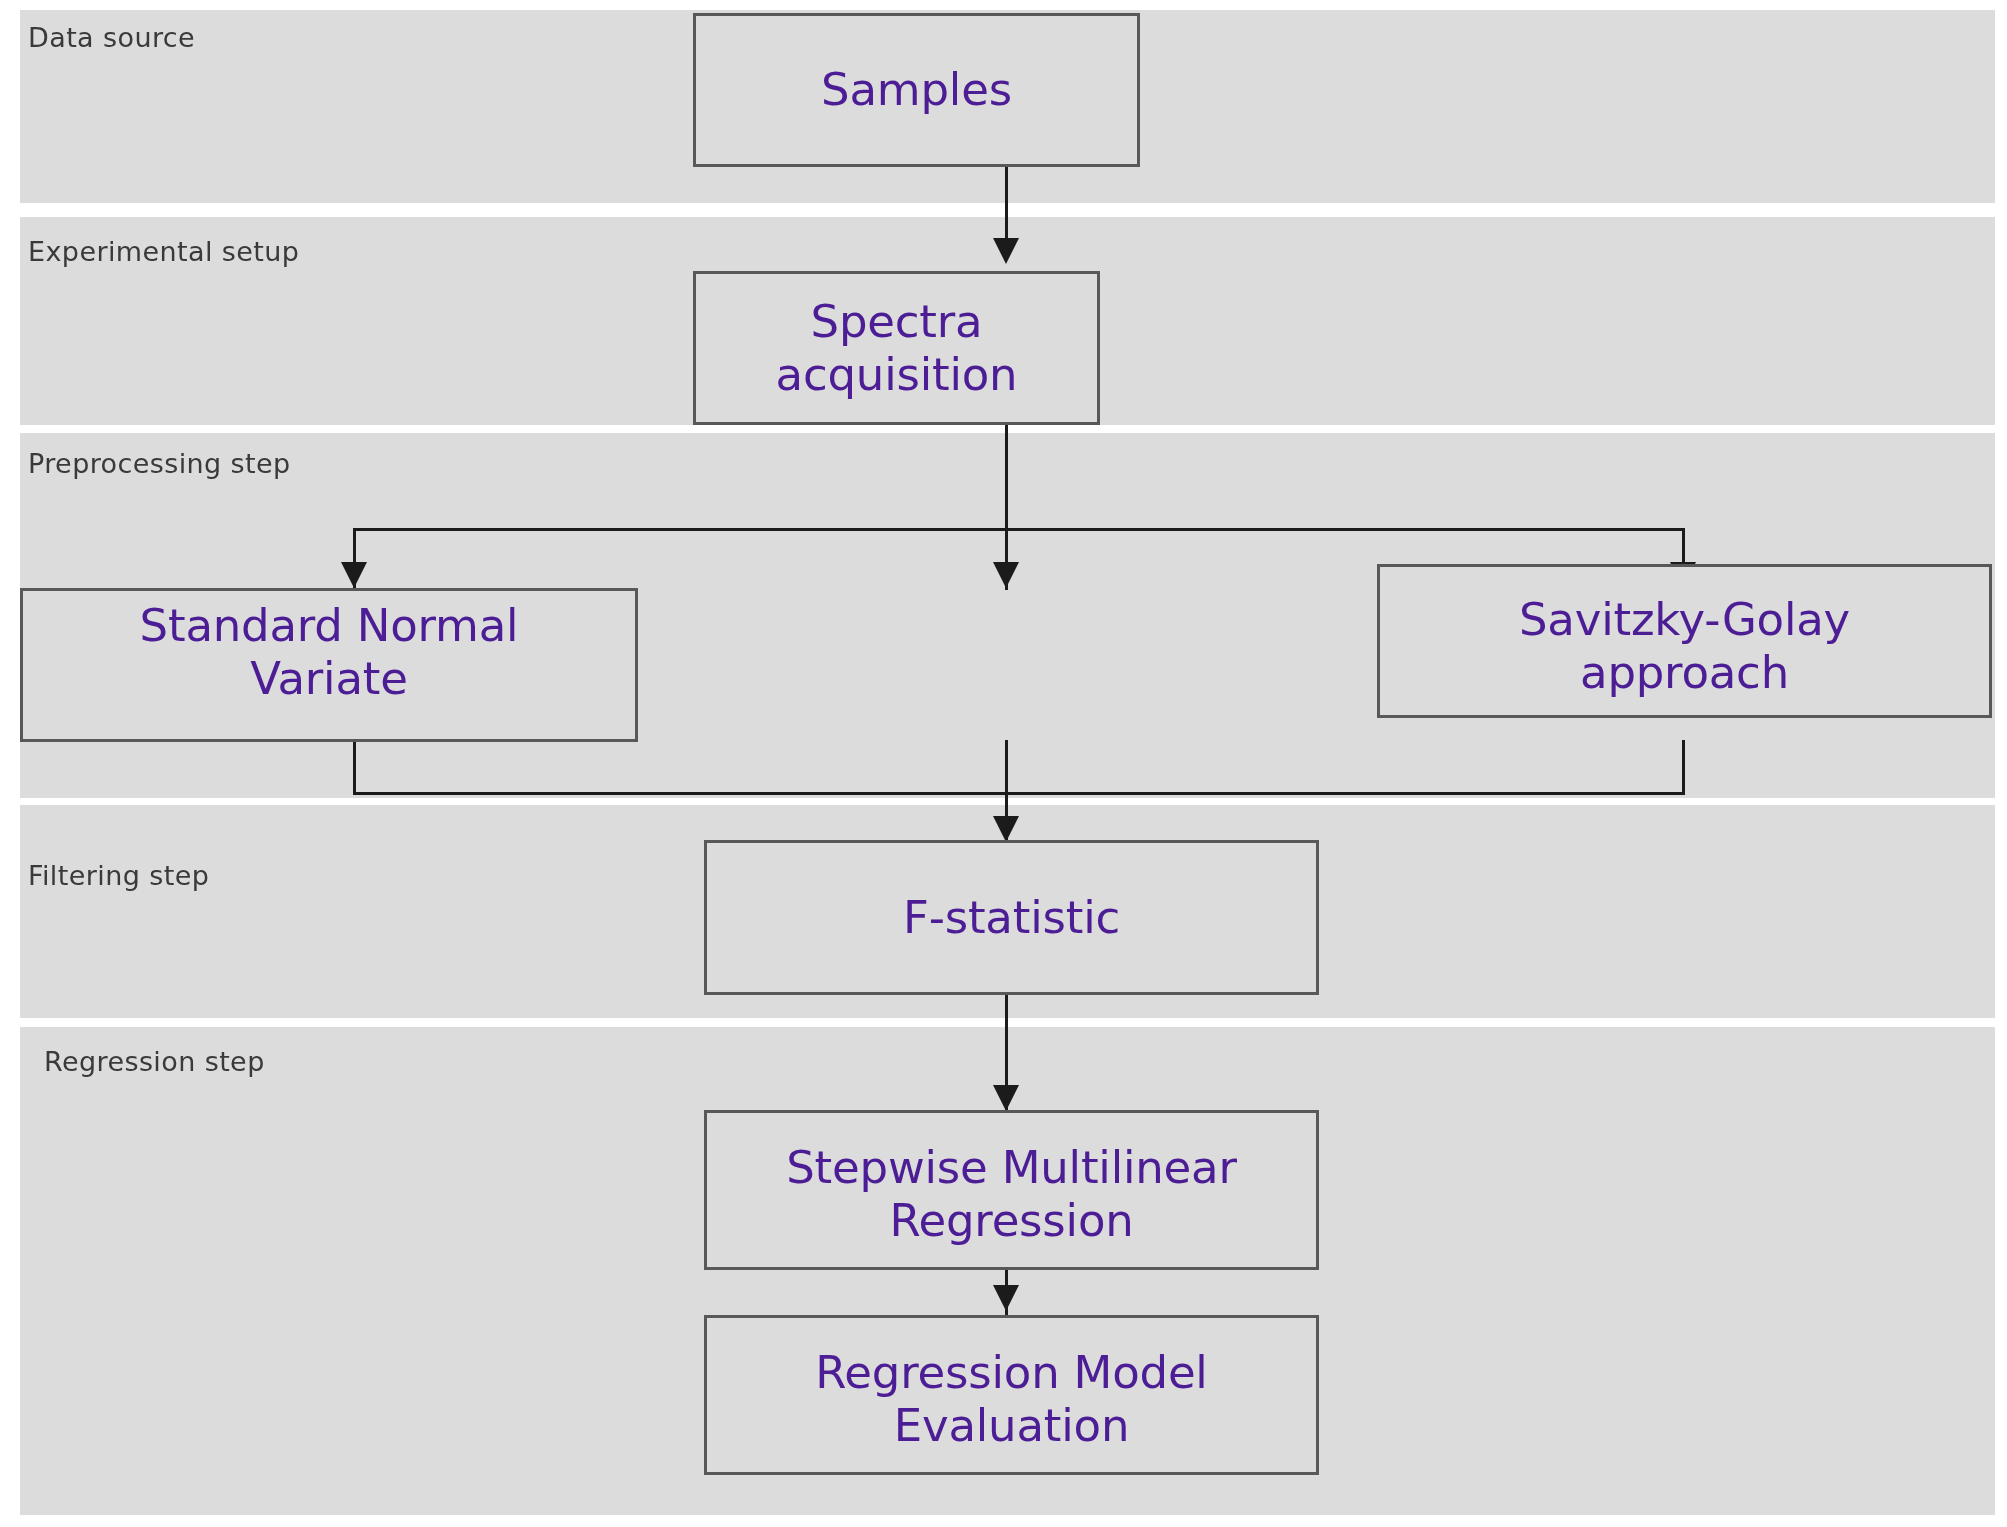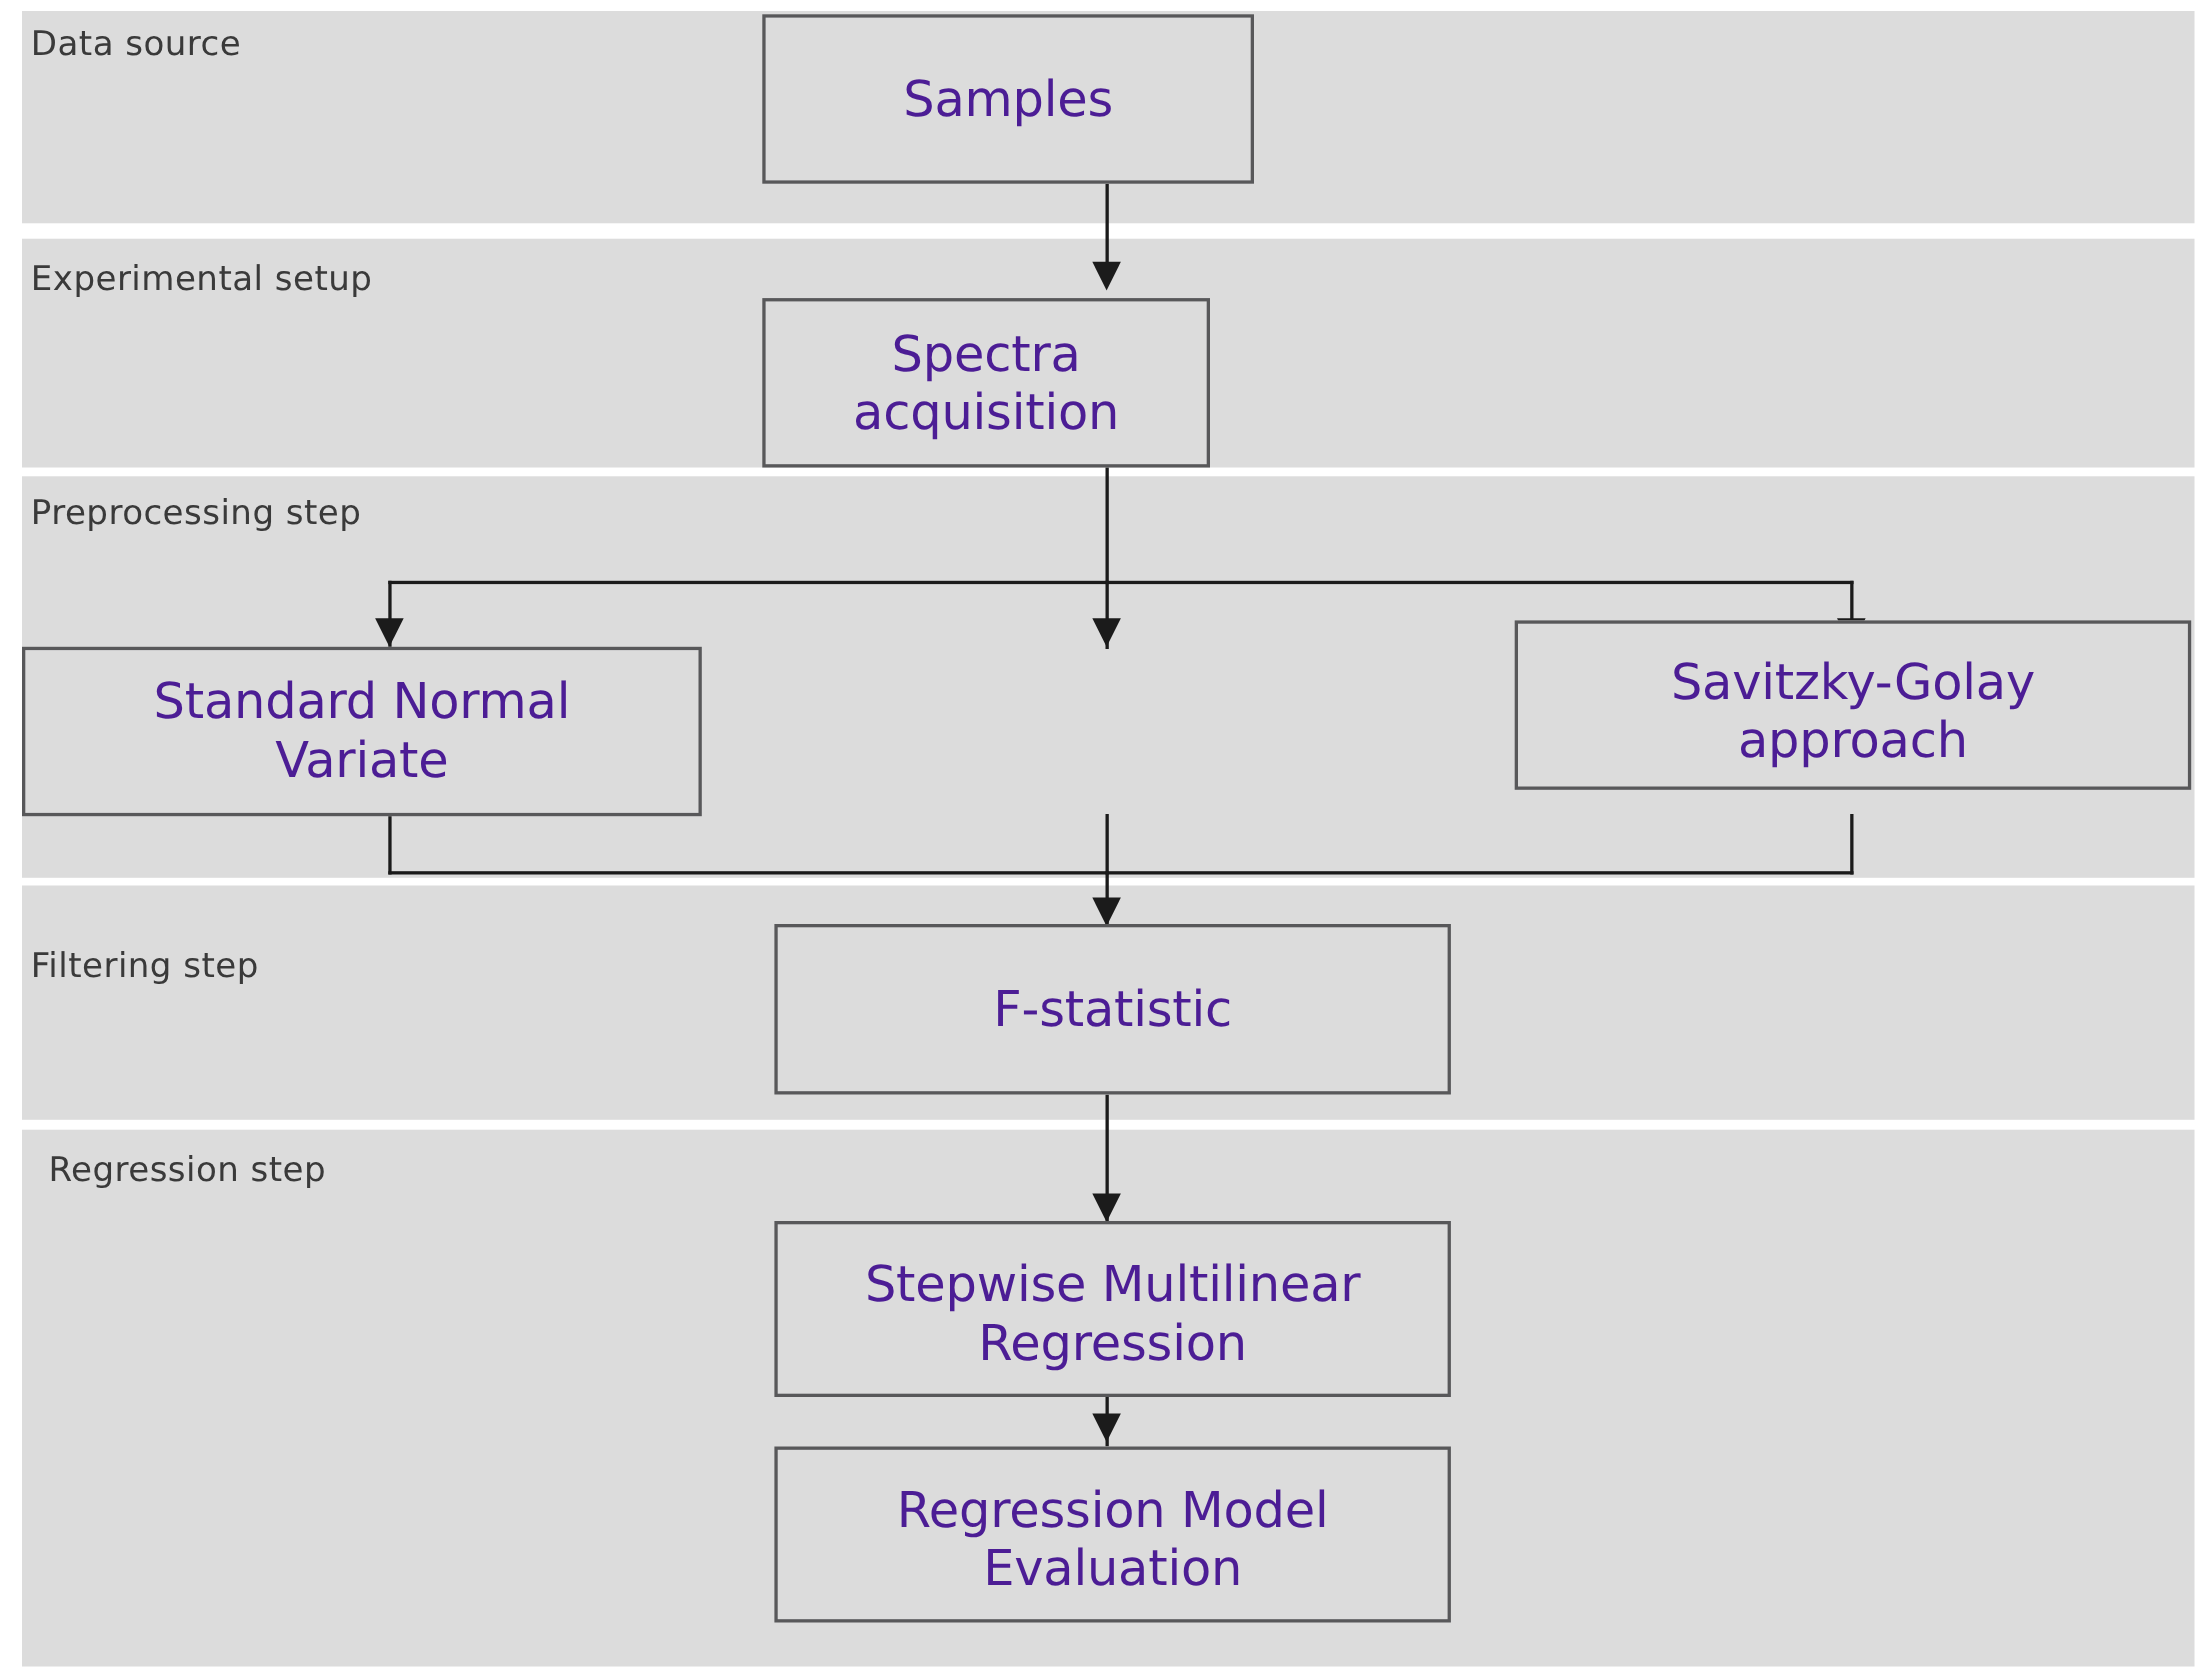--- a/index.html
+++ b/index.html
@@ -21,21 +21,21 @@
     position: absolute;
     left: 20px;
     width: 1975px;
     background: #dcdcdc;
   }
   .band-label {
     position: absolute;
     left: 28px;
     color: #3a3a3a;
     font-family: "DejaVu Sans", sans-serif;
-    font-size: 31px;
+    font-size: 27px;
     letter-spacing: 0.4px;
     white-space: nowrap;
   }
 
   
   .node {
     position: absolute;
     box-sizing: border-box;
     background: #dcdcdc;
     border: 3px solid #58585a;
@@ -122,21 +122,21 @@
   <div class="arrowhead" style="left:993px; top:1285px;"></div>
 
   <div class="node" style="left:693px; top:13px; width:447px; height:154px;">
     <span>Samples</span>
   </div>
 
   <div class="node" style="left:693px; top:271px; width:407px; height:154px;">
     <span>Spectra acquisition</span>
   </div>
 
-  <div class="node" style="left:20px; top:588px; width:618px; height:154px; display:block; padding-top:20px;">
+  <div class="node" style="left:20px; top:588px; width:618px; height:154px; display:block; padding-top:8px;">
     <span>Standard Normal</span>
     <span>Variate</span>
   </div>
 
 
   <div class="node" style="left:1377px; top:564px; width:615px; height:154px; display:block; padding-top:26px;">
     <span>Savitzky-Golay</span>
     <span>approach</span>
   </div>
 

